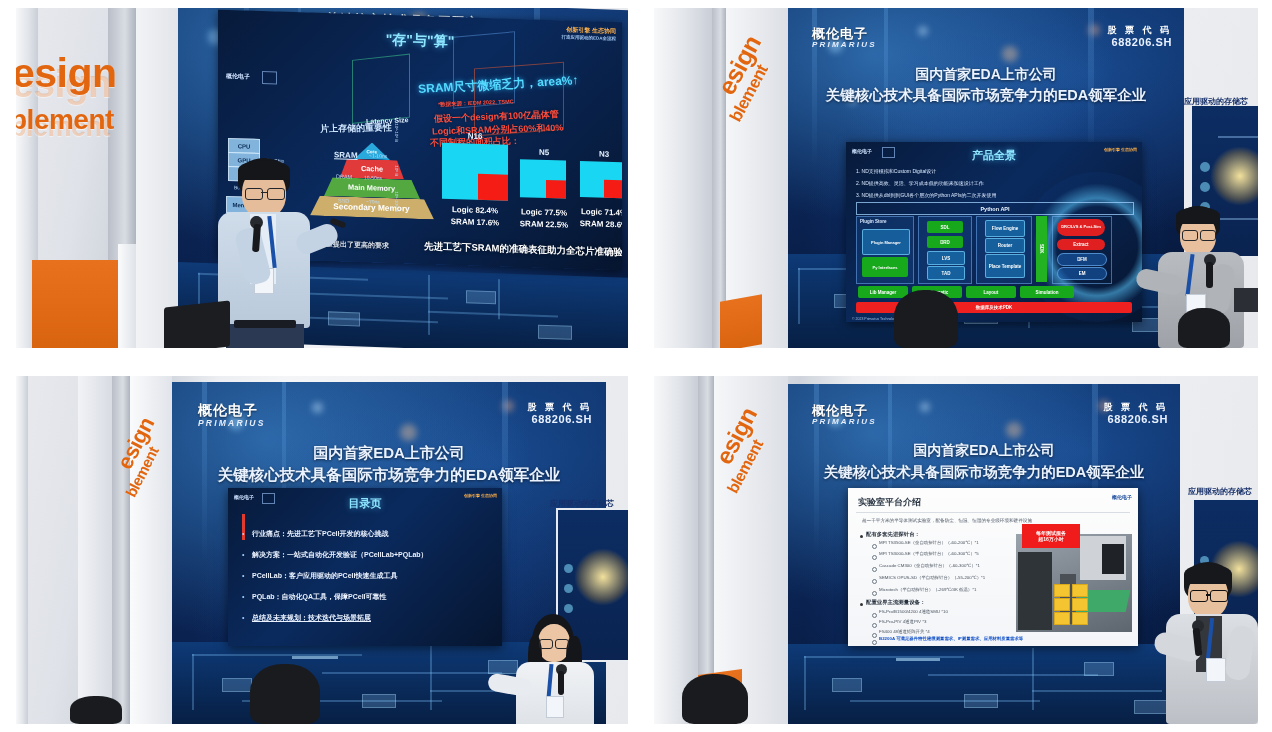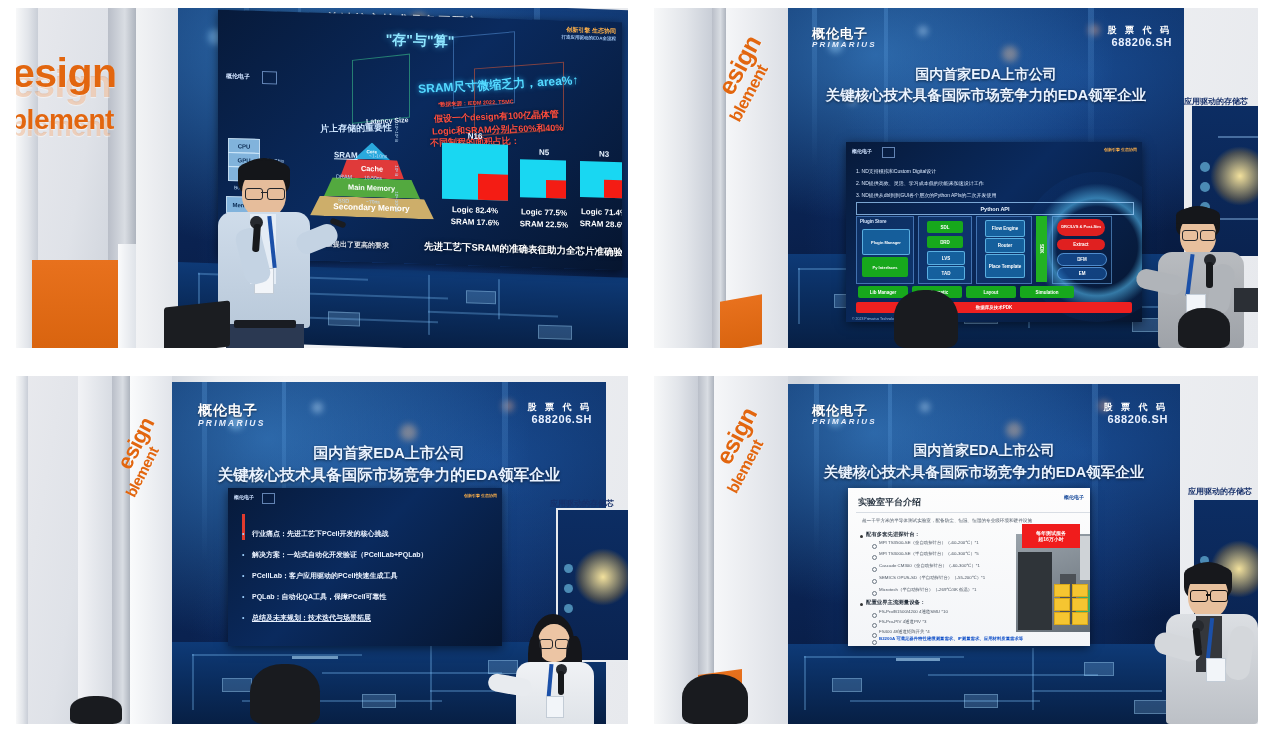--- a/index.html
+++ b/index.html
@@ -329,20 +329,21 @@
         <div class="pad" style="left:46px;top:40px;width:28px;height:12px;"></div>
         <div class="pad" style="left:176px;top:56px;width:32px;height:12px;"></div>
         <div class="pad" style="left:300px;top:20px;width:28px;height:12px;"></div>
         <div class="pad" style="left:344px;top:64px;width:34px;height:12px;"></div>
       </div>
 
       <div class="slide dark" style="left:192px;top:134px;width:296px;height:180px;">
         <div class="swirl" style="right:-30px;top:30px;width:150px;height:150px;"></div>
         <div class="sl-logo" style="left:6px;top:6px;font-size:5px;">概伦电子</div>
         <div class="sl-badge" style="left:36px;top:5px;width:11px;height:9px;"></div>
+        <div class="sl-title" style="top:6px;font-size:11px;">产品全景</div>
         <div class="sl-tr" style="right:5px;top:5px;font-size:4px;color:#ffb14a;">创新引擎 生态协同</div>
 
         <div class="pl-bullet" style="left:10px;top:26px;font-size:5px;">1. ND支持模拟和Custom Digital设计</div>
         <div class="pl-bullet" style="left:10px;top:38px;font-size:5px;">2. ND提供高效、灵活、学习成本低的功能来加速设计工作</div>
         <div class="pl-bullet" style="left:10px;top:50px;font-size:5px;">3. ND提供从dbl到到GUI各个层次的Python APIs的二次开发使用</div>
 
         <div class="pl-bar" style="left:10px;top:60px;width:276px;height:11px;font-size:5.5px;">Python API</div>
 
         <div class="pl-col" style="left:10px;top:74px;width:56px;height:66px;">
           <div style="position:absolute;left:3px;top:2px;font-size:4.5px;color:#dbeaff;font-weight:bold;">Plugin Store</div>
@@ -450,20 +451,21 @@
         <div class="tracebright" style="left:120px;top:14px;width:46px;height:3px;"></div>
         <div class="pad" style="left:50px;top:36px;width:28px;height:12px;"></div>
         <div class="pad" style="left:190px;top:52px;width:32px;height:12px;"></div>
         <div class="pad" style="left:316px;top:18px;width:28px;height:12px;"></div>
         <div class="pad" style="left:380px;top:58px;width:34px;height:12px;"></div>
       </div>
 
       <div class="slide dark" style="left:212px;top:112px;width:274px;height:158px;">
         <div class="sl-logo" style="left:6px;top:6px;font-size:5px;">概伦电子</div>
         <div class="sl-badge" style="left:34px;top:5px;width:11px;height:9px;"></div>
+        <div class="sl-title" style="top:8px;font-size:11px;">目录页</div>
         <div class="sl-tr" style="right:5px;top:5px;font-size:4px;color:#ffb14a;">创新引擎 生态协同</div>
         <div class="ag-mark" style="left:14px;top:26px;width:3px;height:26px;"></div>
 
         <div class="ag-dot" style="left:14px;top:42px;font-size:7px;">•</div>
         <div class="ag-item" style="left:24px;top:41px;font-size:7px;">行业痛点：先进工艺下PCell开发的核心挑战</div>
         <div class="ag-dot" style="left:14px;top:63px;font-size:7px;">•</div>
         <div class="ag-item" style="left:24px;top:62px;font-size:7px;">解决方案：一站式自动化开发验证（PCellLab+PQLab）</div>
         <div class="ag-dot" style="left:14px;top:84px;font-size:7px;">•</div>
         <div class="ag-item" style="left:24px;top:83px;font-size:7px;">PCellLab：客户应用驱动的PCell快速生成工具</div>
         <div class="ag-dot" style="left:14px;top:105px;font-size:7px;">•</div>
@@ -534,21 +536,21 @@
         <div class="trace" style="left:244px;top:4px;width:2px;height:62px;"></div>
         <div class="trace" style="left:244px;top:46px;width:130px;height:2px;"></div>
         <div class="trace" style="left:62px;top:56px;width:190px;height:2px;"></div>
         <div class="tracebright" style="left:108px;top:14px;width:44px;height:3px;"></div>
         <div class="pad" style="left:44px;top:34px;width:28px;height:12px;"></div>
         <div class="pad" style="left:176px;top:50px;width:32px;height:12px;"></div>
         <div class="pad" style="left:296px;top:18px;width:28px;height:12px;"></div>
         <div class="pad" style="left:346px;top:56px;width:34px;height:12px;"></div>
       </div>
 
-      <div class="slide light" style="left:194px;top:112px;width:242px;height:158px;">
+      <div class="slide light" style="left:194px;top:112px;width:290px;height:158px;">
         <div class="sl-logo-dark" style="right:6px;top:6px;font-size:5px;">概伦电子</div>
         <div class="lb-title" style="left:10px;top:8px;font-size:9px;">实验室平台介绍</div>
         <div class="lb-rule" style="left:8px;top:24px;width:274px;height:1px;"></div>
         <div class="lb-lead" style="left:14px;top:30px;font-size:4.6px;">超一千平方米的半导体测试实验室，配备防尘、恒温、恒湿的专业级环境和硬件设施</div>
 
         <div class="lb-dot1" style="left:12px;top:47px;"></div>
         <div class="lb-b1" style="left:18px;top:43px;font-size:5.4px;">配有多套先进探针台：</div>
         <div class="lb-dot2" style="left:24px;top:56px;"></div>
         <div class="lb-b2" style="left:31px;top:52px;font-size:4.4px;">MPI TS3500-SE（全自动探针台）（-60-200℃）*1</div>
         <div class="lb-dot2" style="left:24px;top:67px;"></div>

